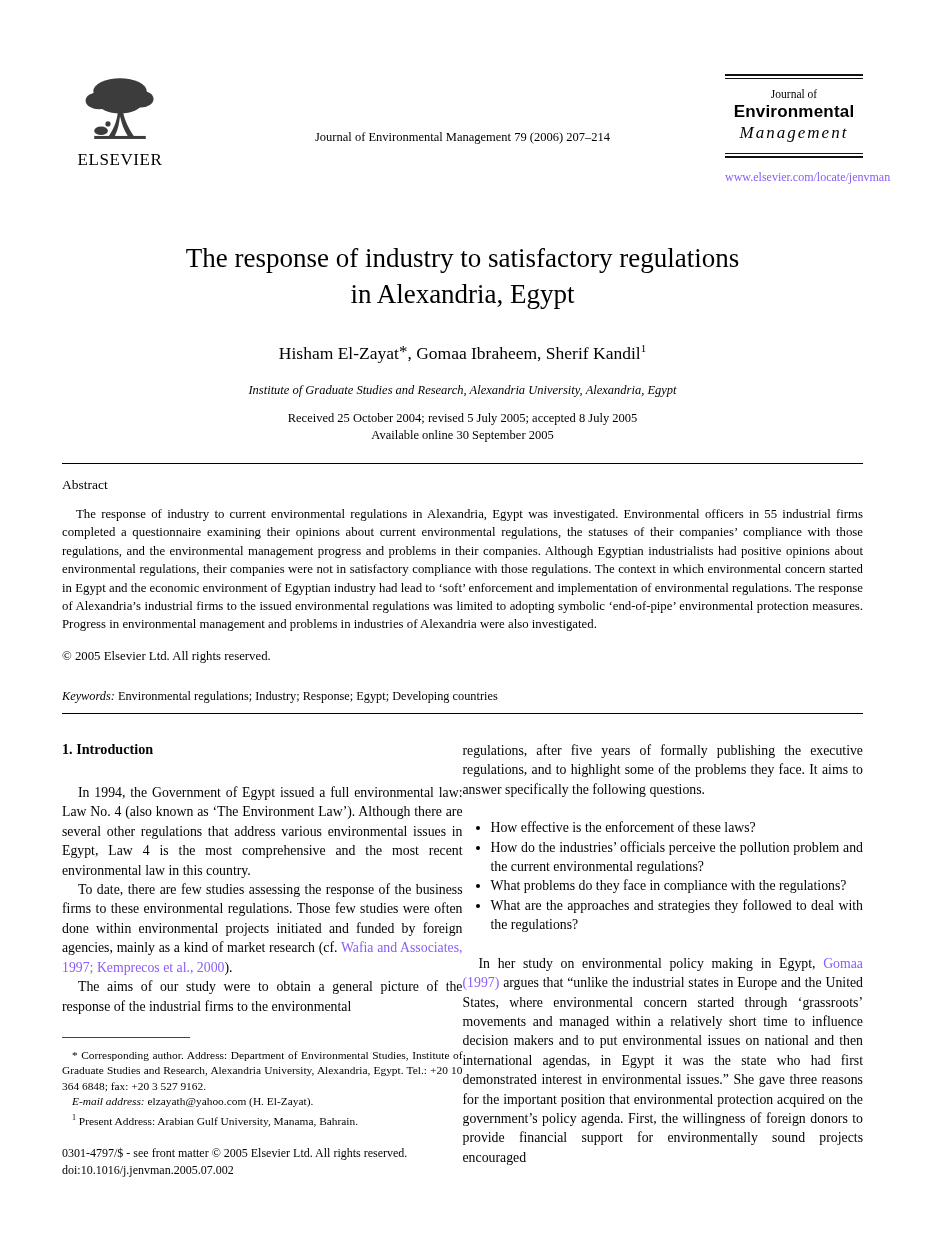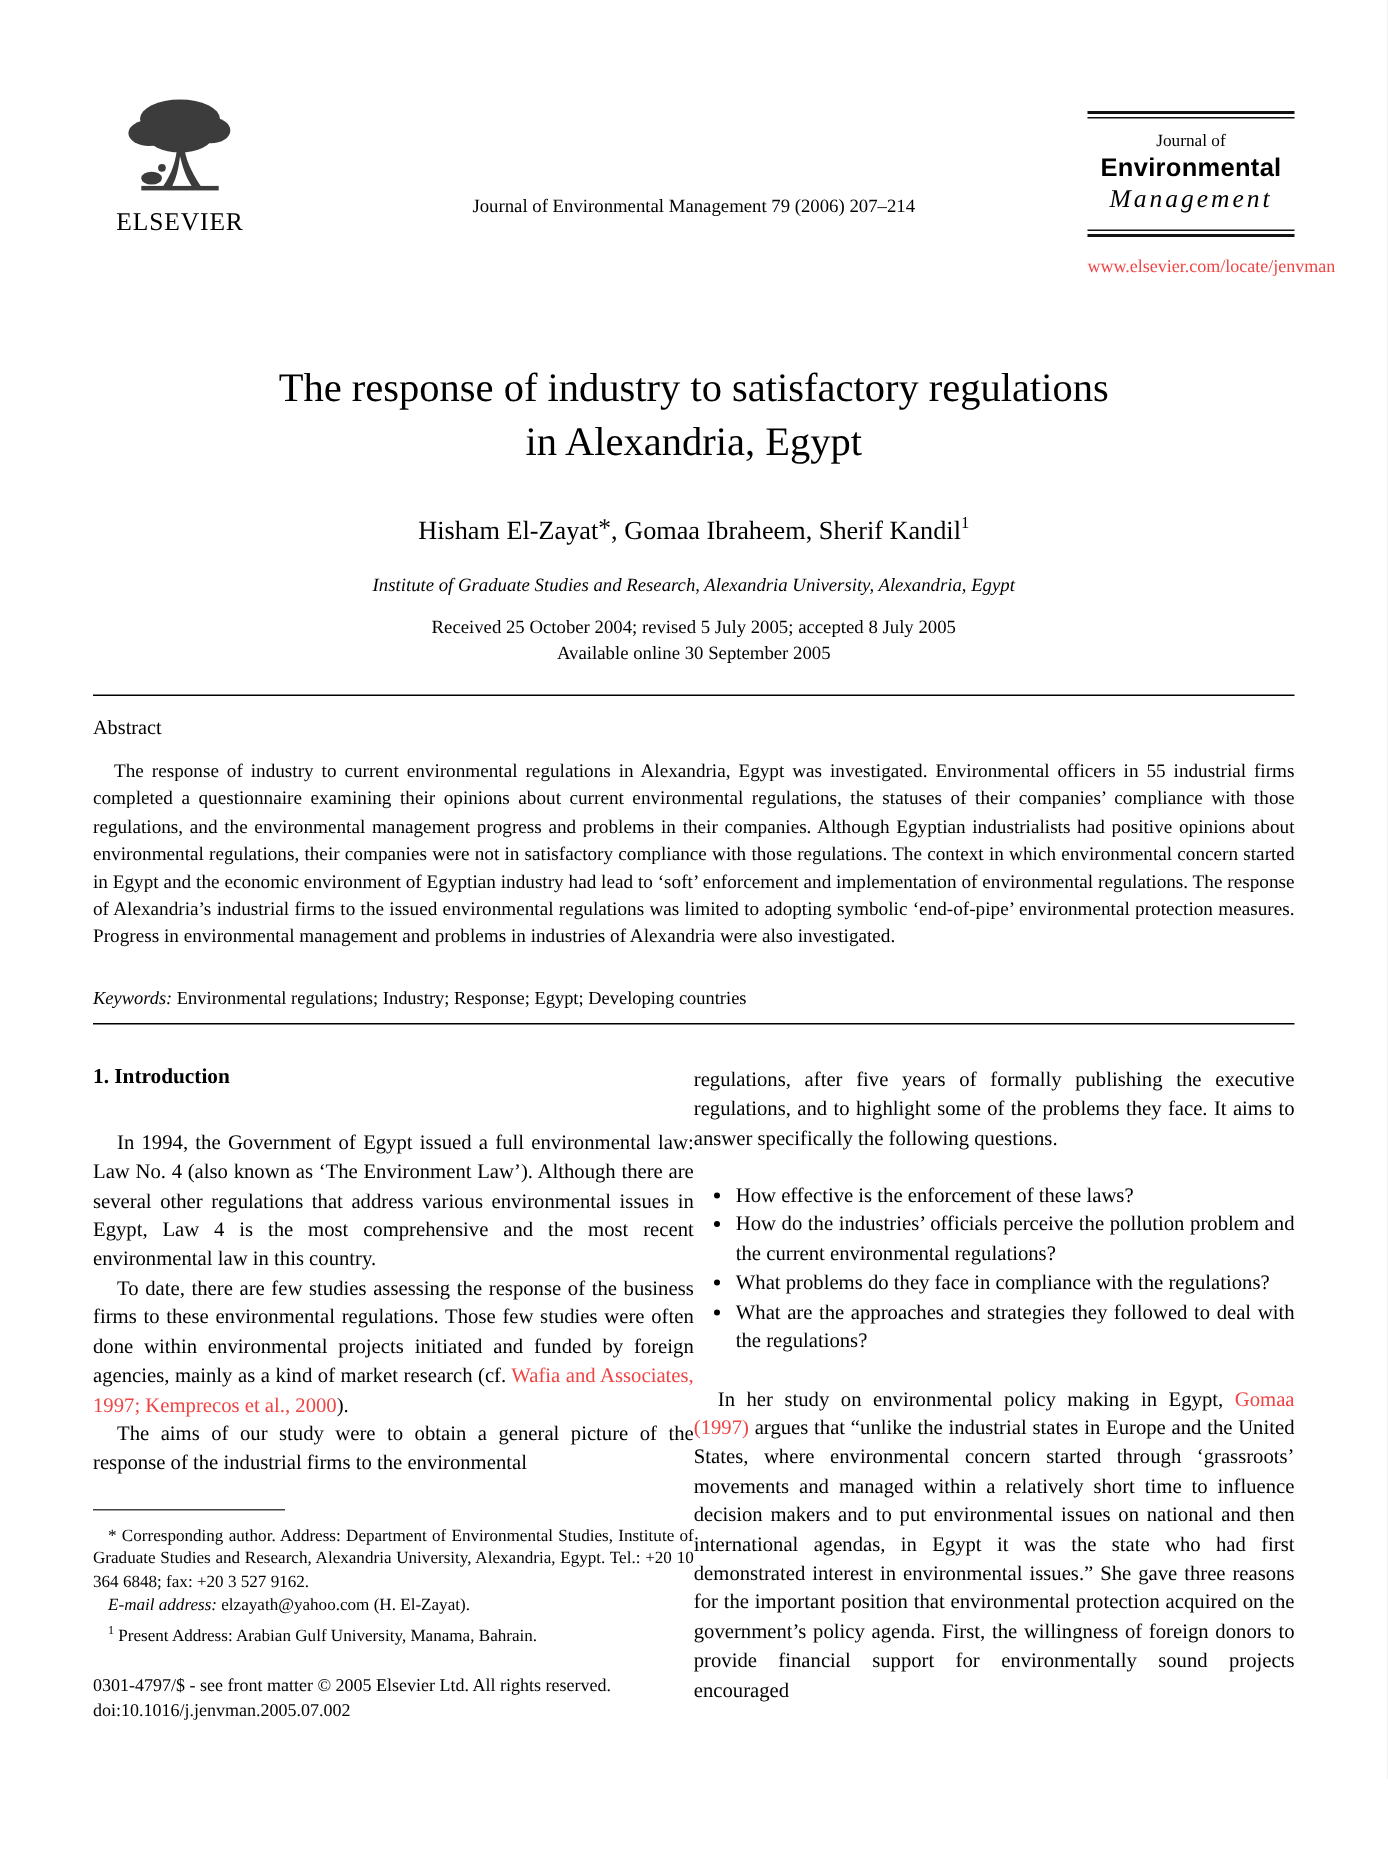--- a/index.html
+++ b/index.html
@@ -3,35 +3,35 @@
 <meta charset="utf-8">
 <style>
   html,body{margin:0;padding:0;background:#e8e8e8;}
   .page{
     width:925px;height:1235px;background:#ffffff;margin:0 auto;
     font-family:"Liberation Serif", serif;color:#000;position:relative;
     box-sizing:border-box;padding:0 62px;overflow:hidden;
   }
   
   .hdr{position:relative;height:200px;}
-  .pub-logo{position:absolute;left:2px;top:62px;width:112px;text-align:center;}
+  .pub-logo{position:absolute;left:2px;top:74px;width:112px;text-align:center;}
   .pub-logo svg{display:block;margin:0 auto;}
   .pub-name{font-size:17px;letter-spacing:.6px;margin-top:2px;}
   .citation{position:absolute;left:0;right:0;bottom:55px;text-align:center;font-size:12.5px;}
   .masthead{position:absolute;right:0;top:74px;width:138px;text-align:center;}
   .rule-a{height:2px;background:#111;}
   .rule-b{height:1px;background:#111;margin-top:2px;}
   .rule-c{height:1px;background:#111;}
   .rule-d{height:2px;background:#111;margin-top:2px;}
   .mh-body{padding:9px 0 10px;}
   .mh-l1{font-size:11.5px;}
   .mh-l2{font-family:"Liberation Sans", sans-serif;font-size:17px;font-weight:600;letter-spacing:.2px;margin-top:2px;}
   .mh-l3{font-size:17px;font-style:italic;letter-spacing:2px;margin-top:1px;}
   .mh-url{margin-top:12px;font-size:12px;}
-  a.lnk{color:#ef4444;text-decoration:none;cursor:pointer;}
+  a.lnk{color:#8b5cf6;text-decoration:none;cursor:pointer;}
   
   .title{ text-align:center;font-size:27px;line-height:36px;margin-top:40px;}
   .authors{text-align:center;font-size:17.5px;margin-top:30px;}
   .authors sup{font-size:11px;}
   .authors .star{font-size:17px;vertical-align:2px;}
   .affil{text-align:center;font-size:12.5px;font-style:italic;margin-top:19px;}
   .dates{text-align:center;font-size:12.5px;margin-top:12px;line-height:17px;}
   .hr{border:0;border-top:1px solid #000;margin:0;}
   .hr-abs-top{margin-top:19px;}
   .abs-h{font-size:13.5px;font-weight:normal;margin-top:13px;}
@@ -108,20 +108,21 @@
 
   <div class="dates">
     <div>Received 25 October 2004; revised 5 July 2005; accepted 8 July 2005</div>
     <div>Available online 30 September 2005</div>
   </div>
 
   <hr class="hr hr-abs-top">
 
   <div class="abs-h">Abstract</div>
   <p class="abs-p">The response of industry to current environmental regulations in Alexandria, Egypt was investigated. Environmental officers in 55 industrial firms completed a questionnaire examining their opinions about current environmental regulations, the statuses of their companies’ compliance with those regulations, and the environmental management progress and problems in their companies. Although Egyptian industrialists had positive opinions about environmental regulations, their companies were not in satisfactory compliance with those regulations. The context in which environmental concern started in Egypt and the economic environment of Egyptian industry had lead to ‘soft’ enforcement and implementation of environmental regulations. The response of Alexandria’s industrial firms to the issued environmental regulations was limited to adopting symbolic ‘end-of-pipe’ environmental protection measures. Progress in environmental management and problems in industries of Alexandria were also investigated.</p>
+  <div class="abs-c">© 2005 Elsevier Ltd. All rights reserved.</div>
 
   <div class="kw"><span class="lab">Keywords:</span><span> Environmental regulations; Industry; Response; Egypt; Developing countries</span></div>
 
   <hr class="hr hr-kw">
 
   <div class="cols">
 
     <div class="col">
       <h2 class="sec-h">1. Introduction</h2>
 

